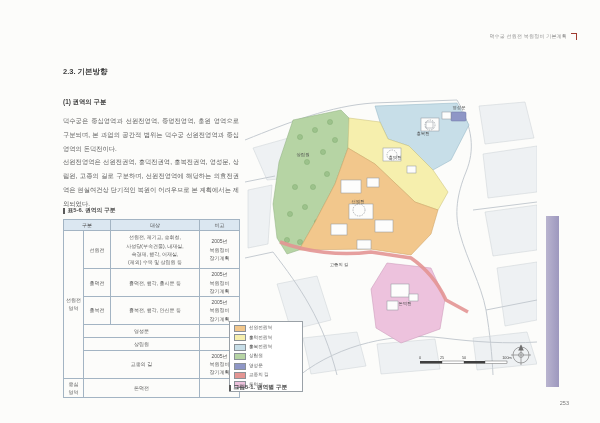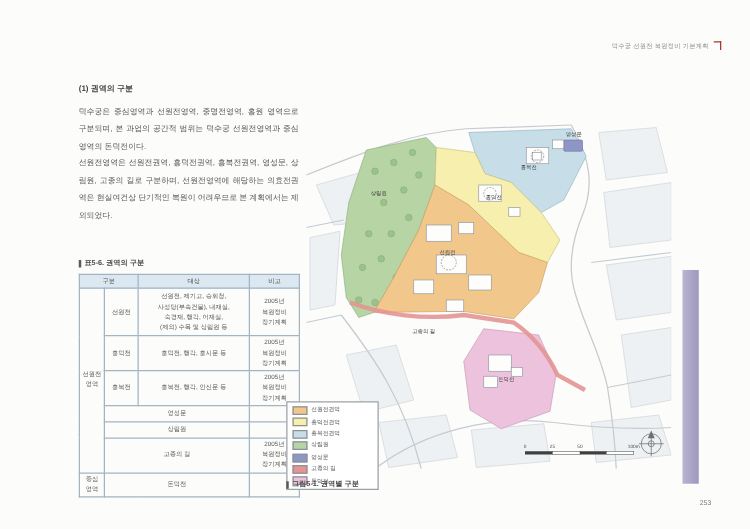--- a/index.html
+++ b/index.html
@@ -37,20 +37,21 @@
 <div class="page">
 
   <div class="doc-header">
     <span>덕수궁 선원전 복원정비 기본계획</span>
     <span class="corner-mark"></span>
   </div>
 
   <div class="side-tab"></div>
 
   <div class="left-col">
+    <p class="sec-title">2.3. 기본방향</p>
     <p class="sub-title">(1) 권역의 구분</p>
     <p class="para">덕수궁은 중심영역과 선원전영역, 중명전영역, 홍원 영역으로 구분되며, 본 과업의 공간적 범위는 덕수궁 선원전영역과 중심영역의 돈덕전이다.</p>
     <p class="para">선원전영역은 선원전권역, 흥덕전권역, 흥복전권역, 영성문, 상림원, 고종의 길로 구분하며, 선원전영역에 해당하는 의효전권역은 현실여건상 단기적인 복원이 어려우므로 본 계획에서는 제외되었다.</p>
   </div>
 
   <div class="tbl-wrap">
     <div class="caption">
       <span class="cap-bar"></span>
       <span>표5-6. 권역의 구분</span>
     </div>

